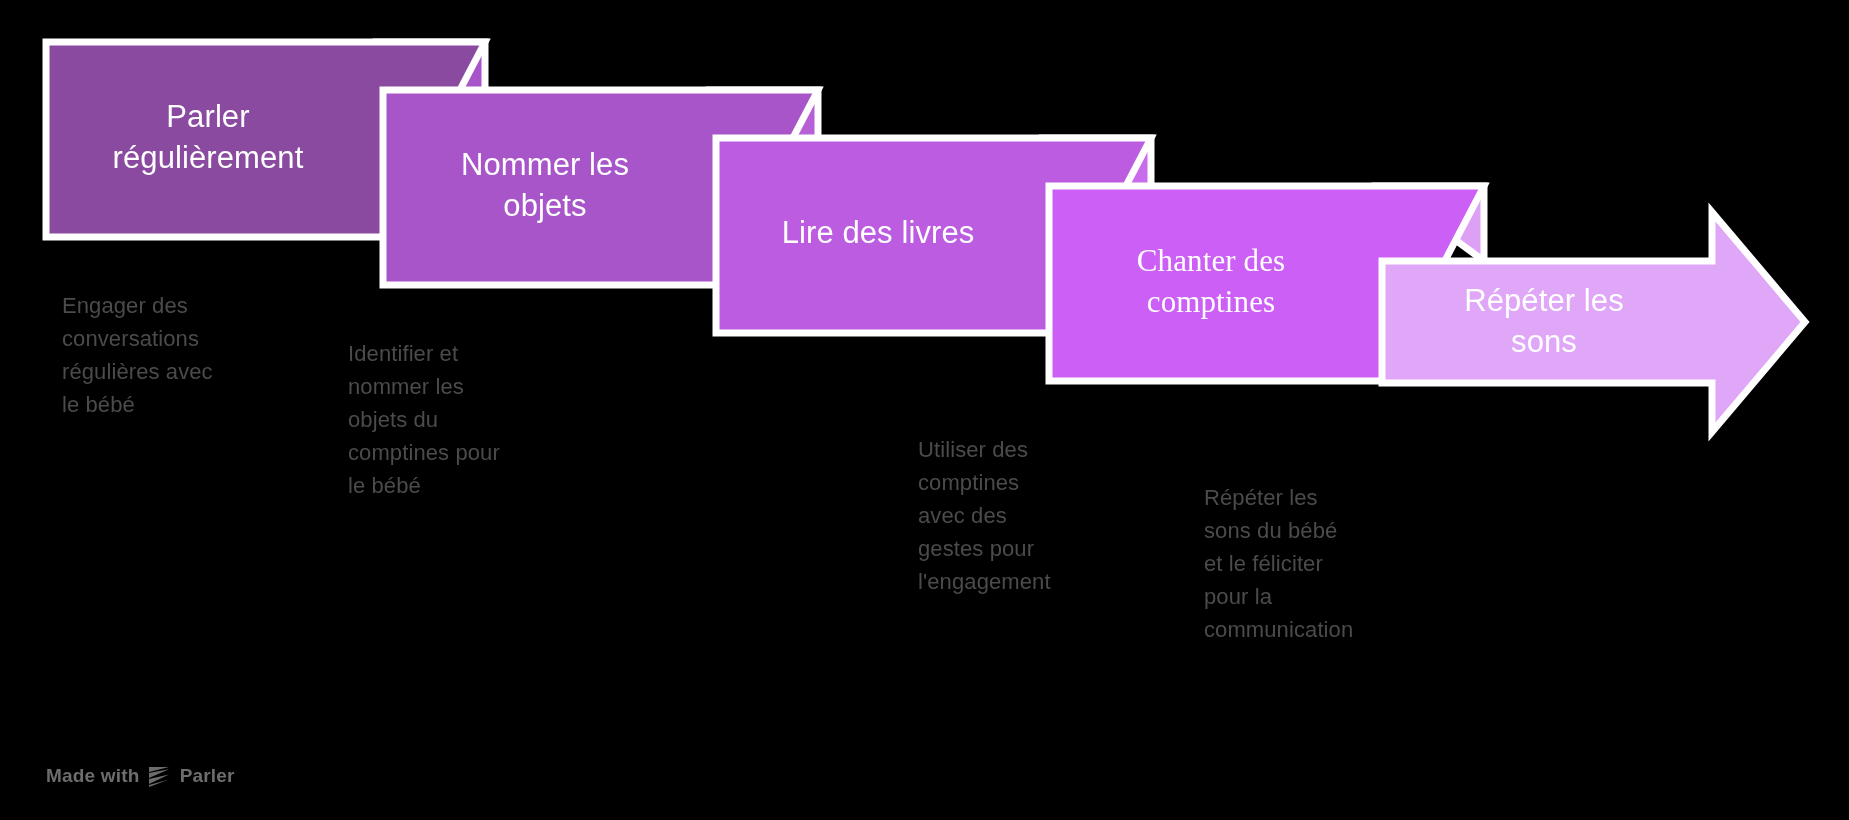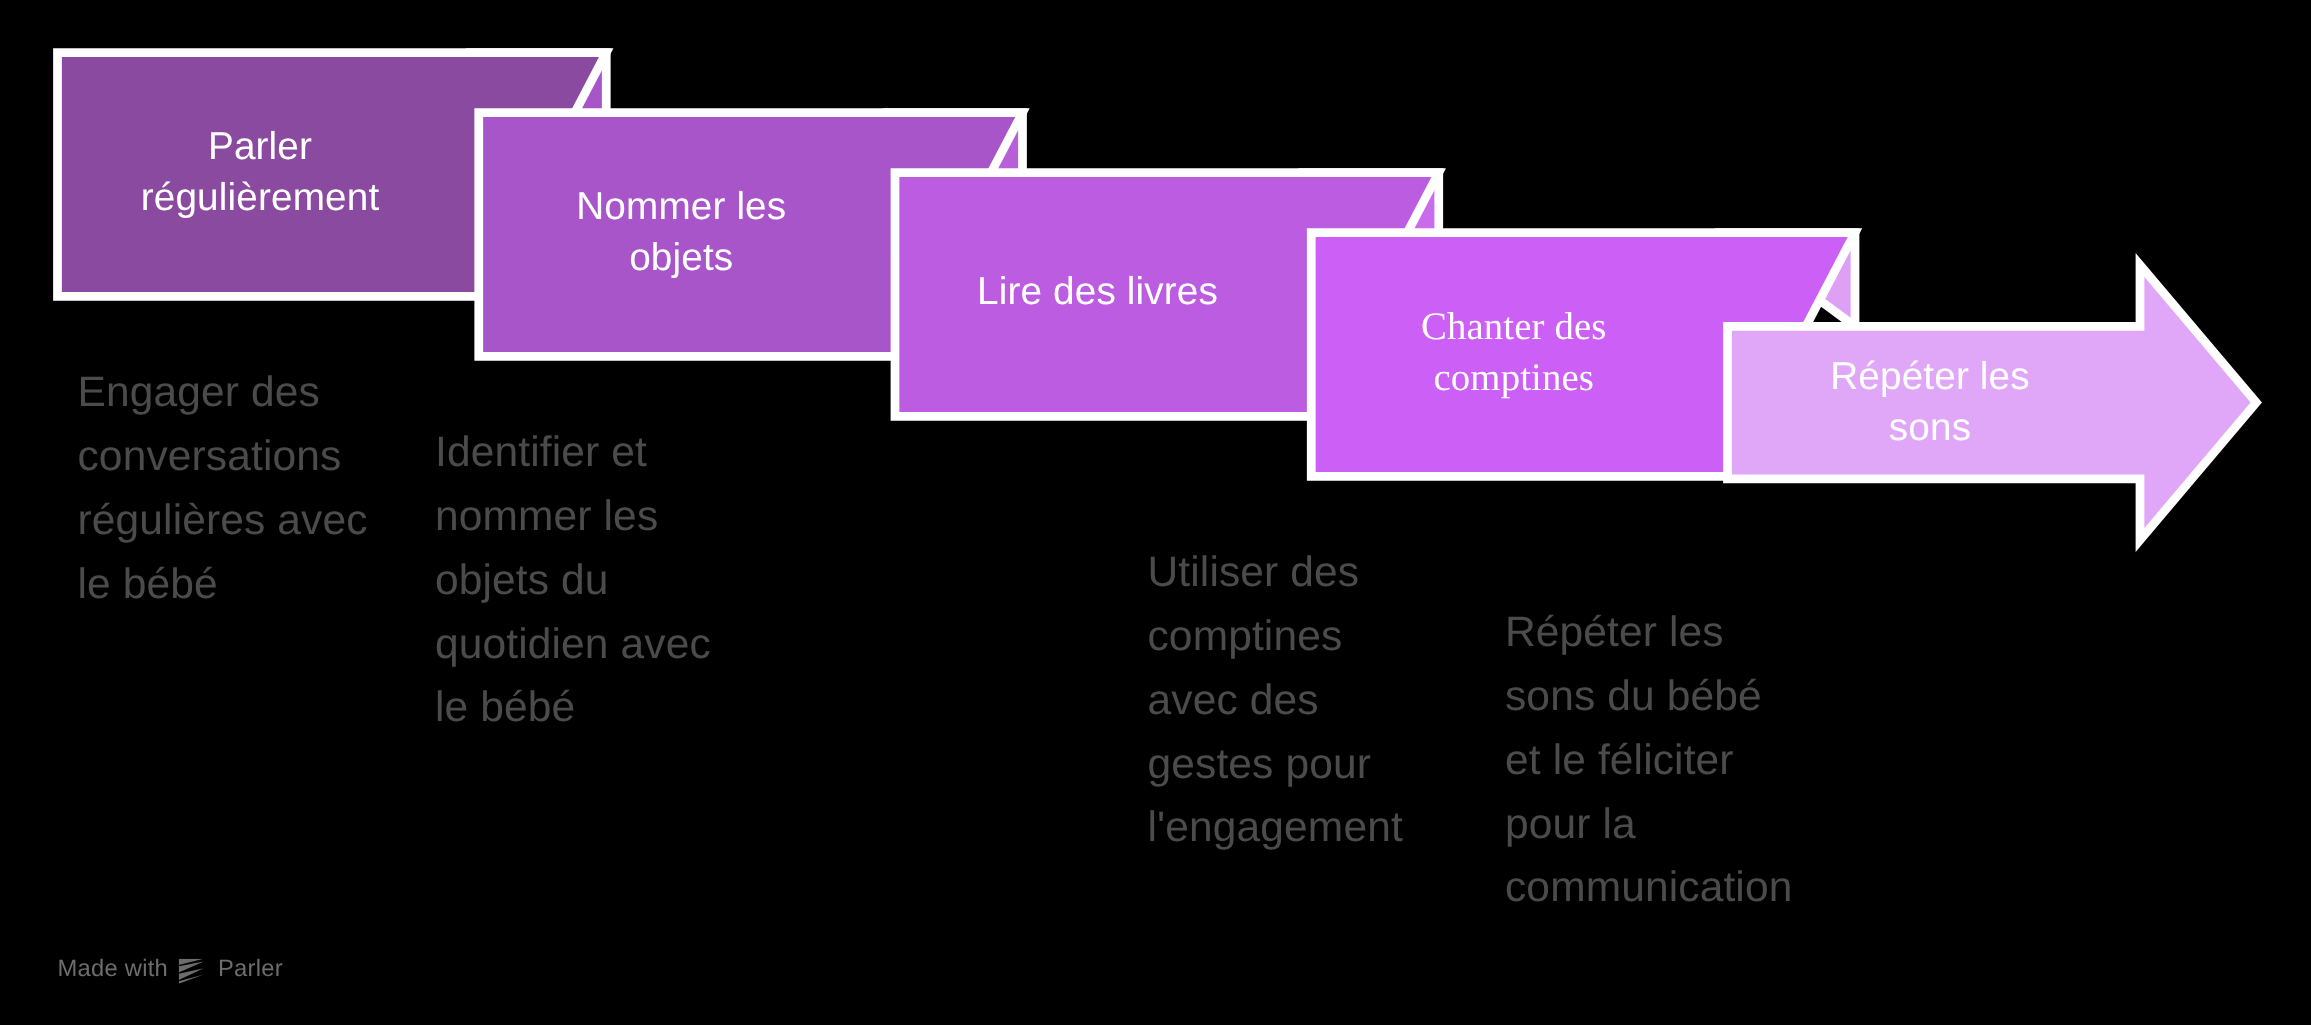--- a/index.html
+++ b/index.html
@@ -42,39 +42,39 @@
     white-space: pre-line;
     display: flex;
     align-items: center;
     justify-content: center;
   }
 
   
   .step-caption {
     position: absolute;
     color: #4b4b4b;
-    font-size: 34px;
+    font-size: 22px;
     line-height: 1.50;
     font-weight: 400;
     letter-spacing: 0.1px;
     white-space: pre-line;
     text-align: left;
   }
 
   
   #footer {
     position: absolute;
     left: 46px;
     top: 753px;
     display: flex;
     align-items: center;
     gap: 9px;
     color: #6d6d6d;
     font-size: 19px;
-    font-weight: 400;
+    font-weight: 700;
     letter-spacing: 0.2px;
   }
   #footer .napkin-mark {
     display: inline-block;
     width: 22px;
     height: 20px;
     position: relative;
     top: 1px;
   }
 </style>
@@ -128,21 +128,21 @@
 sons</div>
 
   <div class="step-caption" style="left: 62px; top: 277px; width: 270px; color: rgb(75, 75, 75);">Engager des
 conversations
 régulières avec
 le bébé</div>
 
   <div class="step-caption" style="left: 348px; top: 325px; width: 270px; color: rgb(75, 75, 75);">Identifier et
 nommer les
 objets du
-quotidien avec
+comptines pour
 le bébé</div>
 
 
   <div class="step-caption" style="left: 918px; top: 421px; width: 270px; color: rgb(75, 75, 75);">Utiliser des
 comptines
 avec des
 gestes pour
 l'engagement</div>
 
   <div class="step-caption" style="left: 1204px; top: 469px; width: 270px; color: rgb(75, 75, 75);">Répéter les

